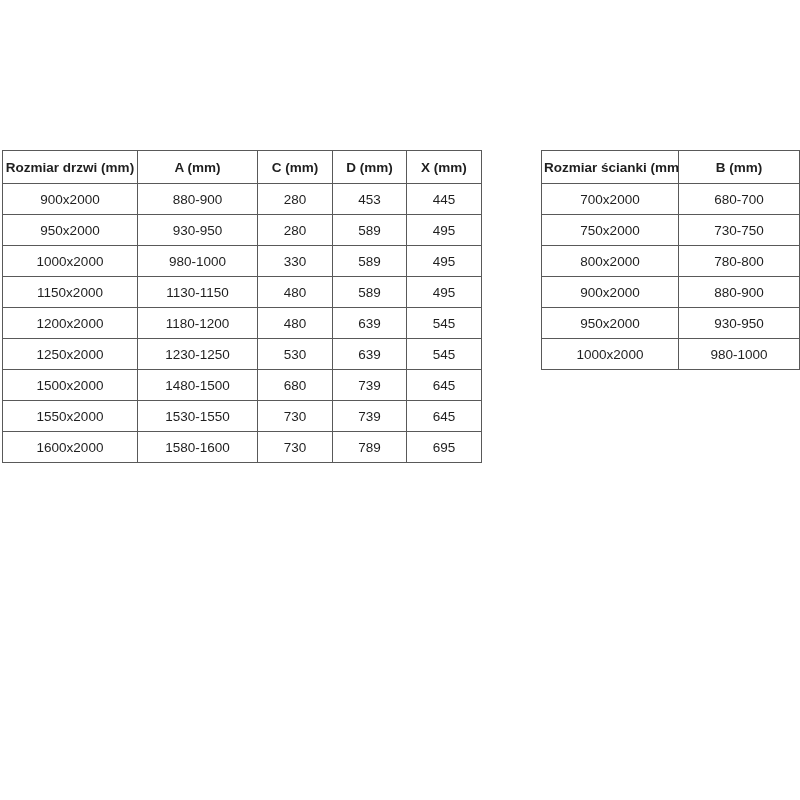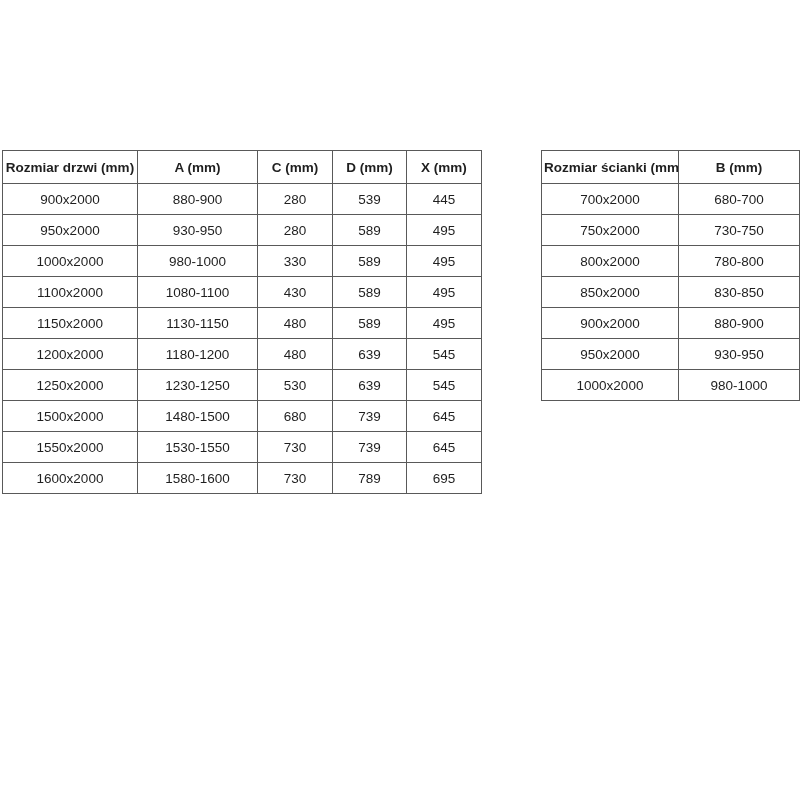--- a/index.html
+++ b/index.html
@@ -65,41 +65,34 @@
           <th>C (mm)</th>
           <th>D (mm)</th>
           <th>X (mm)</th>
         </tr>
     </thead>
     <tbody>
         <tr>
           <td>900x2000</td>
           <td>880-900</td>
           <td>280</td>
-          <td>539</td>
+          <td>453</td>
           <td>445</td>
         </tr>
         <tr>
           <td>950x2000</td>
           <td>930-950</td>
           <td>280</td>
           <td>589</td>
           <td>495</td>
         </tr>
         <tr>
           <td>1000x2000</td>
           <td>980-1000</td>
           <td>330</td>
-          <td>589</td>
-          <td>495</td>
-        </tr>
-        <tr>
-          <td>1100x2000</td>
-          <td>1080-1100</td>
-          <td>430</td>
           <td>589</td>
           <td>495</td>
         </tr>
         <tr>
           <td>1150x2000</td>
           <td>1130-1150</td>
           <td>480</td>
           <td>589</td>
           <td>495</td>
         </tr>
@@ -159,24 +152,20 @@
         </tr>
         <tr>
           <td>750x2000</td>
           <td>730-750</td>
         </tr>
         <tr>
           <td>800x2000</td>
           <td>780-800</td>
         </tr>
         <tr>
-          <td>850x2000</td>
-          <td>830-850</td>
-        </tr>
-        <tr>
           <td>900x2000</td>
           <td>880-900</td>
         </tr>
         <tr>
           <td>950x2000</td>
           <td>930-950</td>
         </tr>
         <tr>
           <td>1000x2000</td>
           <td>980-1000</td>

